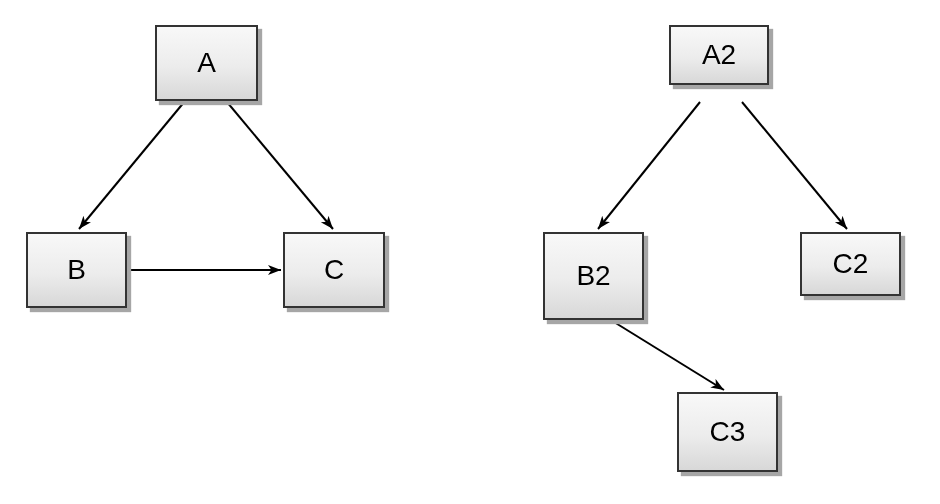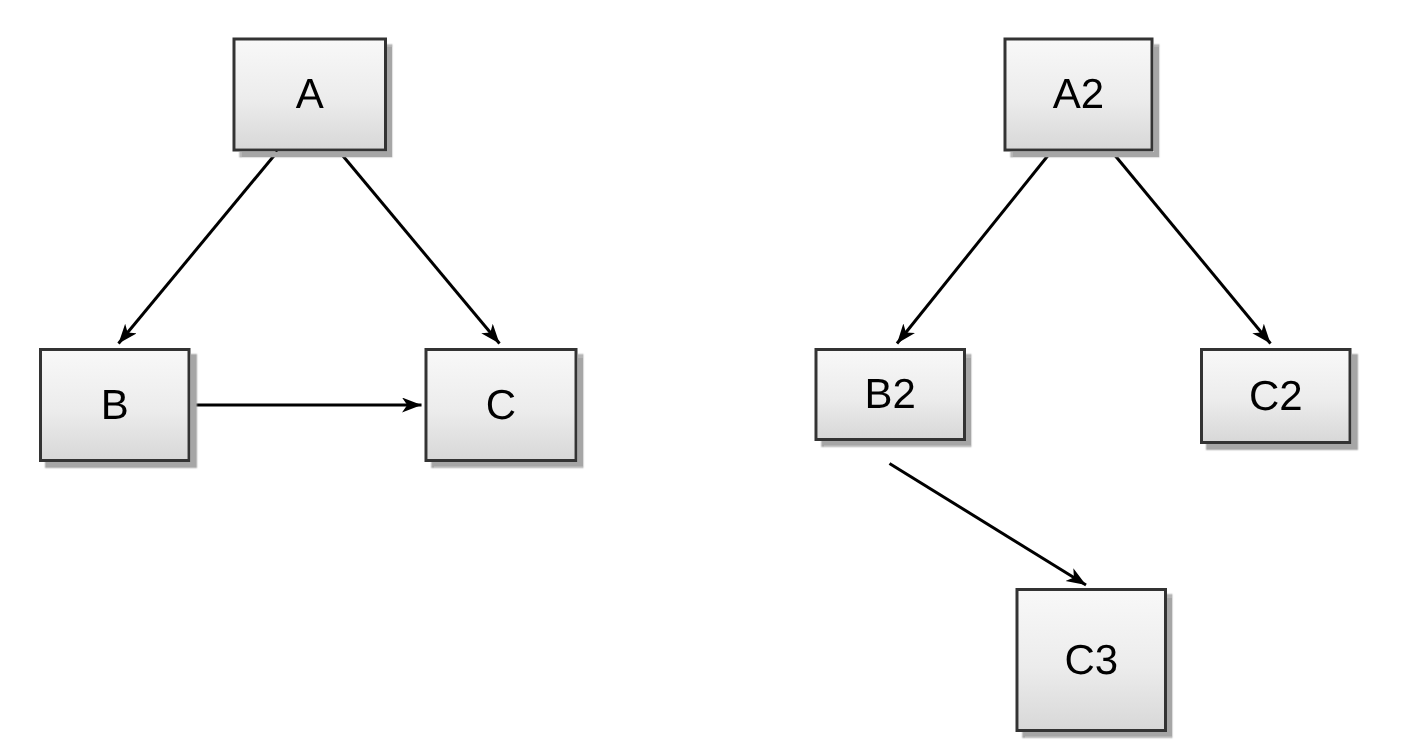--- a/index.html
+++ b/index.html
@@ -33,24 +33,24 @@
     justify-content: center;
     font-size: 28px;
     color: #000000;
     user-select: none;
   }
   
   .node-a  { left: 155px; top: 25px;  width: 103px; height: 76px; }
   .node-b  { left: 26px;  top: 232px; width: 101px; height: 76px; }
   .node-c  { left: 283px; top: 232px; width: 102px; height: 76px; }
   
-  .node-a2 { left: 669px; top: 25px;  width: 100px; height: 76px; }
-  .node-b2 { left: 543px; top: 232px; width: 101px; height: 62px; }
+  .node-a2 { left: 669px; top: 25px;  width: 100px; height: 60px; }
+  .node-b2 { left: 543px; top: 232px; width: 101px; height: 88px; }
   .node-c2 { left: 800px; top: 232px; width: 101px; height: 64px; }
-  .node-c3 { left: 677px; top: 392px; width: 101px; height: 96px; }
+  .node-c3 { left: 677px; top: 392px; width: 101px; height: 80px; }
   .edge {
     stroke: #000000;
     stroke-width: 2;
   }
 </style>
 </head>
 <body>
 
 <div class="canvas">
 

